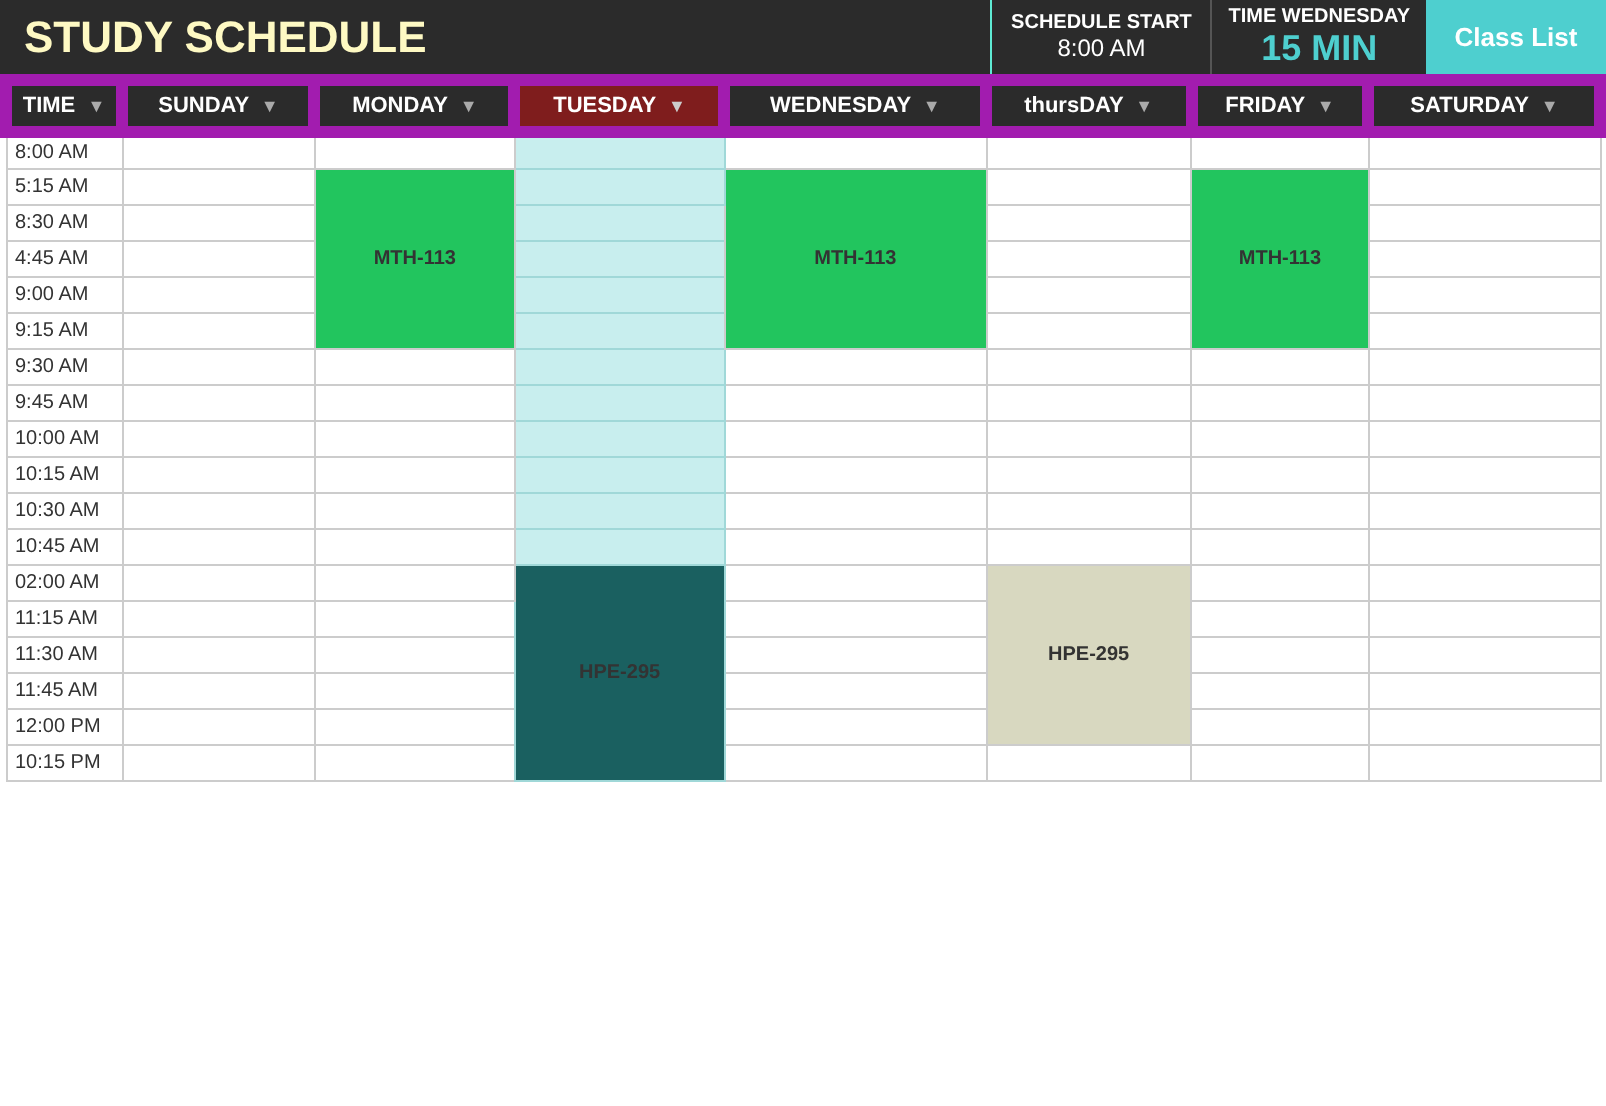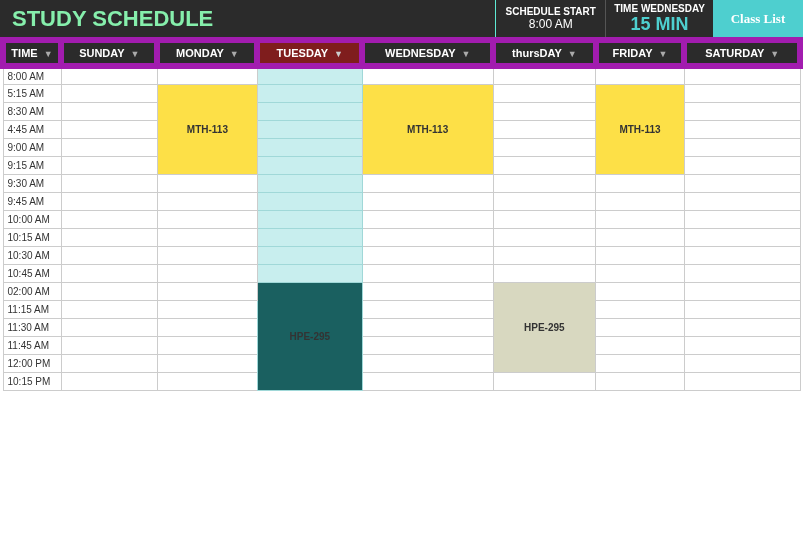--- a/index.html
+++ b/index.html
@@ -6,21 +6,21 @@
     body { font-family: Arial, sans-serif; background: #fff; width: 803px; }
 
     .header {
       display: flex;
       align-items: stretch;
       background: #2b2b2b;
       height: 37px;
     }
     .header-title {
       background: #2b2b2b;
-      color: #86efac;
+      color: #fef9c3;
       font-size: 22px;
       font-weight: bold;
       padding: 0 12px;
       display: flex;
       align-items: center;
       flex: 1;
     }
     .header-schedule-start {
       background: #2b2b2b;
       color: #fff;
@@ -68,21 +68,20 @@
       color: #fff;
       font-weight: bold;
       font-size: 13px;
       padding: 0 14px;
       display: flex;
       align-items: center;
       cursor: pointer;
       border: none;
       min-width: 90px;
       justify-content: center;
-      font-family: Liberation Serif, serif;
     }
 
     .schedule-table {
       width: 100%;
       border-collapse: collapse;
       font-size: 11px;
     }
 
     .schedule-table th {
       background: #2b2b2b;
@@ -121,21 +120,21 @@
       color: #333;
       font-size: 10px;
     }
     .schedule-table td.tuesday-col {
       background: #c8eeee;
       border-color: #a0d8d8;
     }
 
     
     .class-block-beige {
-      background: #fde047;
+      background: #22c55e;
       color: #333;
       font-weight: bold;
       font-size: 11px;
       text-align: center;
       vertical-align: middle;
       border: 1px solid #c0c0a0;
     }
     .class-block-teal-dark {
       background: #1a6060;
       color: #fff;

